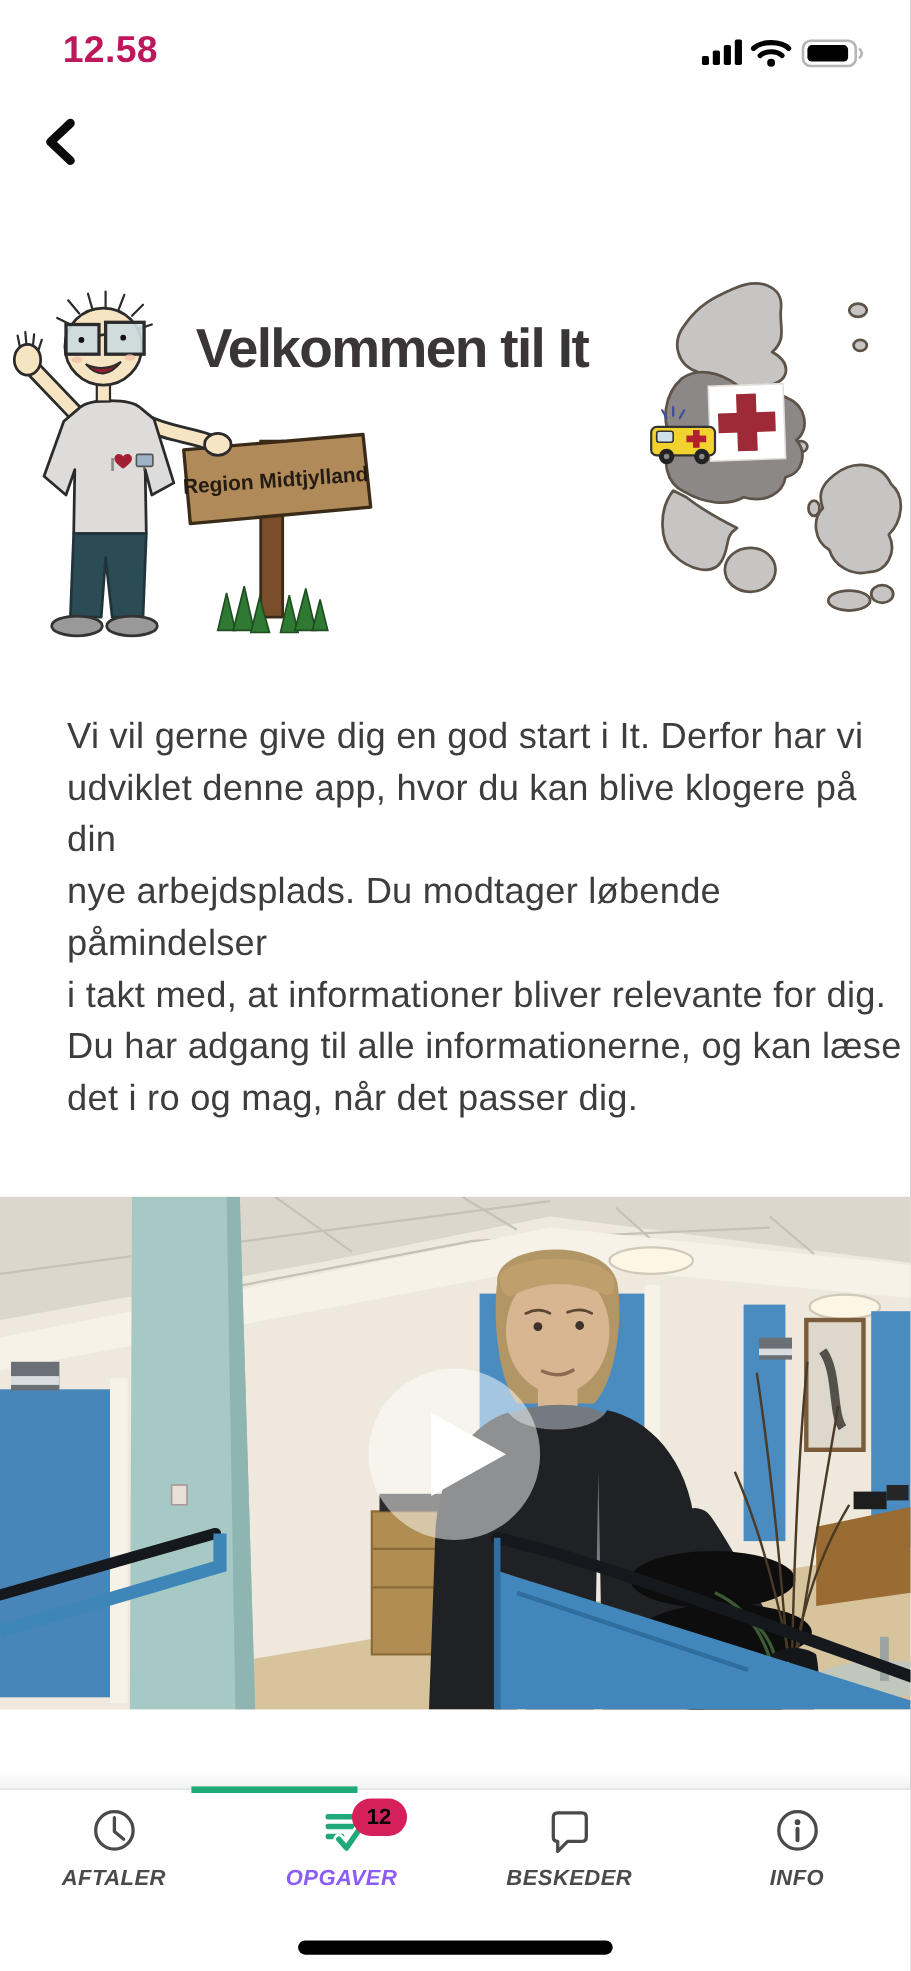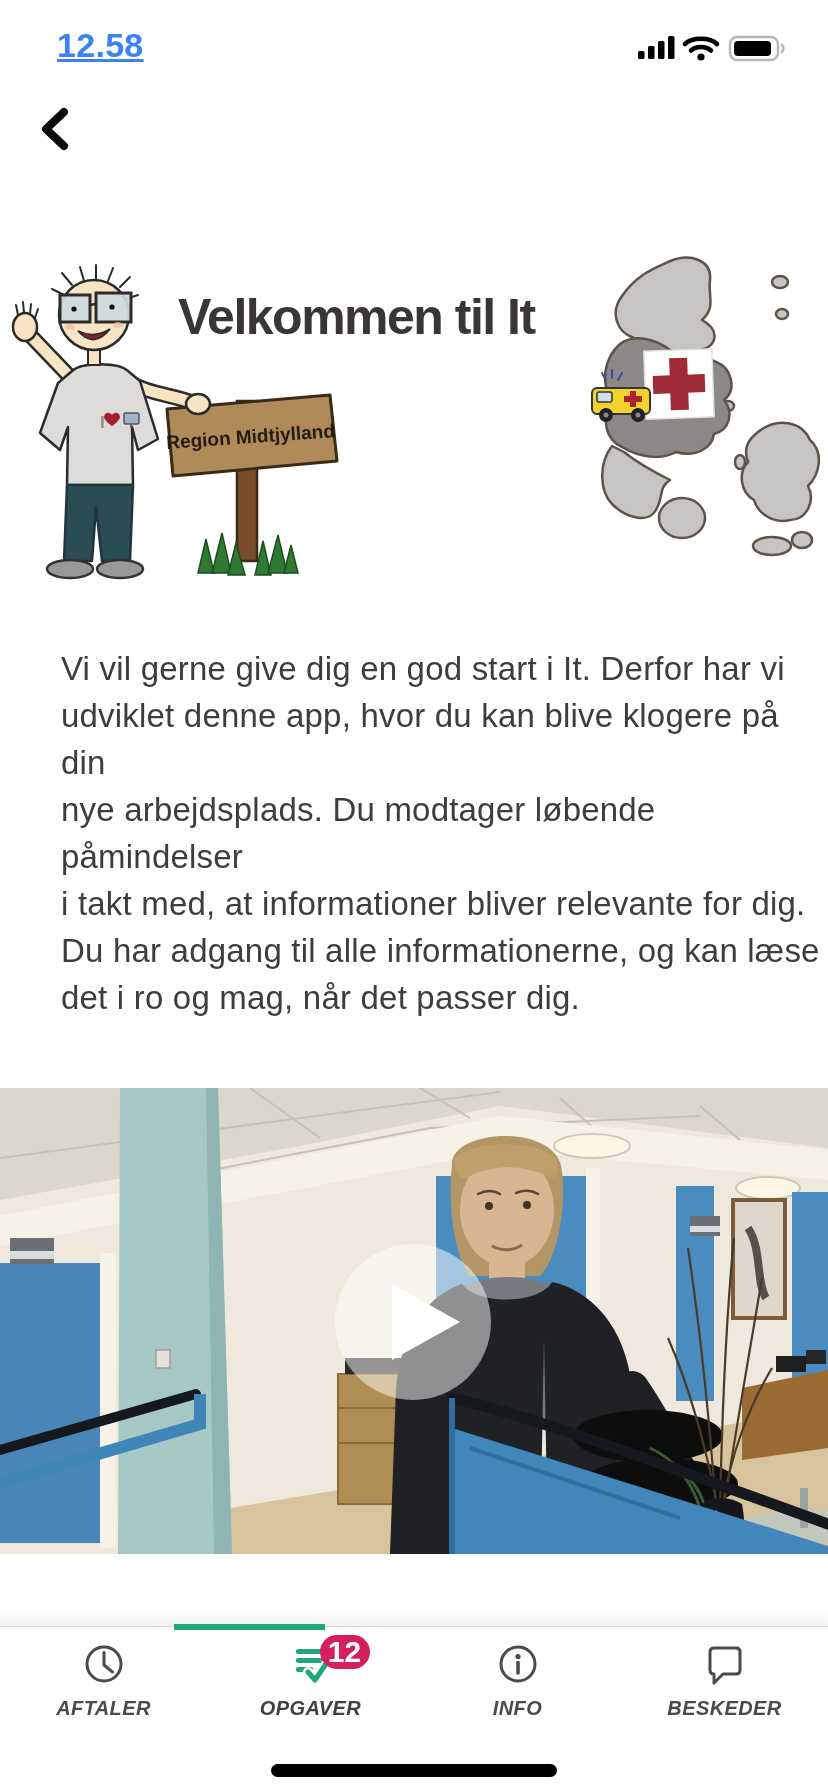--- a/index.html
+++ b/index.html
@@ -5,21 +5,21 @@
   * { margin:0; padding:0; box-sizing:border-box; }
   html,body { background:#888; }
   body { font-family:"Liberation Sans","DejaVu Sans",sans-serif; }
   #screen {
     position:relative; width:828px; height:1792px; background:#ffffff;
     margin:0 auto; overflow:hidden;
   }
   
   .status-time {
     position:absolute; left:57px; top:26px; font-size:34px; font-weight:700;
-    color:#3b82f6; letter-spacing:0.3px;text-decoration:underline;
+    color:#be185d; letter-spacing:0.3px;
   }
   .status-icons { position:absolute; right:40px; top:34px; }
   
   .back-btn { position:absolute; left:36px; top:104px; width:44px; height:52px; cursor:pointer; }
   
   .hero-title {
     position:absolute; left:138px; top:288px; width:440px;
     font-size:50px; font-weight:700; color:#3a3536; letter-spacing:-1.5px;
     white-space:nowrap;
     margin-left:40px;
@@ -55,25 +55,25 @@
   .tabs { display:flex; width:100%; height:110px; }
   .tab {
     position:relative; flex:1 1 0; display:flex; flex-direction:column;
     align-items:center; padding-top:13px; cursor:pointer;
   }
   .tab-label {
     margin-top:9px; font-size:20px; font-weight:700; color:#4a4a4a;
     letter-spacing:0.4px;
     font-style:italic;
   }
-  .tab.active .tab-label { color:#404040; }
+  .tab.active .tab-label { color:#8b5cf6; }
   .badge {
     position:absolute; top:8px; left:50%; margin-left:9px;
     min-width:50px; height:34px; padding:0 6px; border-radius:17px;
-    background:#d6205c; color:#ffffff; font-size:30px; font-weight:700;
+    background:#d6205c; color:#000000; font-size:20px; font-weight:700;
     display:flex; align-items:center; justify-content:center;
   }
   .home-indicator {
     position:absolute; left:50%; top:137px; transform:translateX(-50%);
     width:286px; height:13px; border-radius:7px; background:#000;
   }
 </style>
 </head>
 <body>
 
@@ -386,32 +386,32 @@
           </g>
           <polyline points="21,32 28,40 41,21" fill="none" stroke="#ffffff" stroke-width="10" stroke-linecap="round" stroke-linejoin="round"></polyline>
           <polyline points="21,32 28,40 41,21" fill="none" stroke="#1fa878" stroke-width="5" stroke-linecap="round" stroke-linejoin="round"></polyline>
         </svg>
         <div class="badge">12</div>
         <div class="tab-label">OPGAVER</div>
       </div>
 
       <div class="tab">
         <svg width="48" height="48" viewBox="0 0 48 48">
+          <path d="M13,8 h22 q4,0 4,4 v18 q0,4 -4,4 h-13 l-9,9 v-9 q-4,0 -4,-4 v-18 q0,-4 4,-4 Z" fill="none" stroke="#4a4a4a" stroke-width="3" stroke-linejoin="round"></path>
+        </svg>
+        <div class="tab-label">BESKEDER</div>
+      </div>
+
+      <div class="tab">
+        <svg width="48" height="48" viewBox="0 0 48 48">
           <circle cx="24" cy="24" r="17" fill="none" stroke="#4a4a4a" stroke-width="3"></circle>
           <circle cx="24" cy="16.5" r="2.6" fill="#4a4a4a"></circle>
           <line x1="24" y1="22.5" x2="24" y2="33" stroke="#4a4a4a" stroke-width="3.6" stroke-linecap="round"></line>
         </svg>
         <div class="tab-label">INFO</div>
       </div>
 
-      <div class="tab">
-        <svg width="48" height="48" viewBox="0 0 48 48">
-          <path d="M13,8 h22 q4,0 4,4 v18 q0,4 -4,4 h-13 l-9,9 v-9 q-4,0 -4,-4 v-18 q0,-4 4,-4 Z" fill="none" stroke="#4a4a4a" stroke-width="3" stroke-linejoin="round"></path>
-        </svg>
-        <div class="tab-label">BESKEDER</div>
-      </div>
-
 
     </div>
     <div class="home-indicator"></div>
   </nav>
 
 </div>
 
 </body></html>

